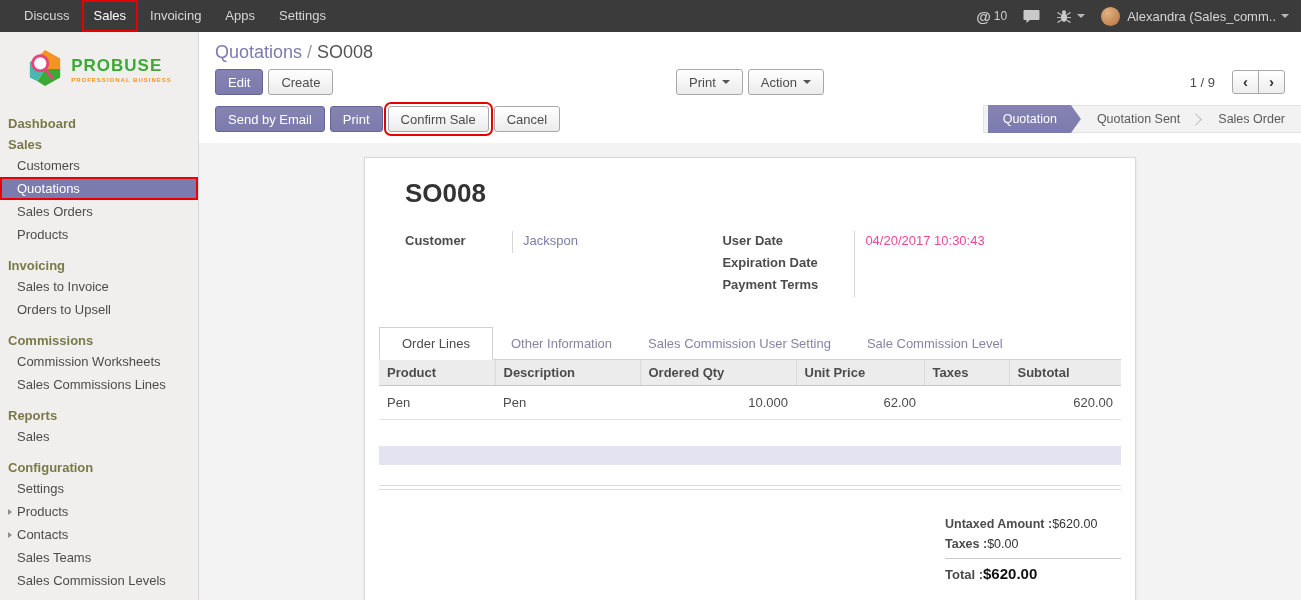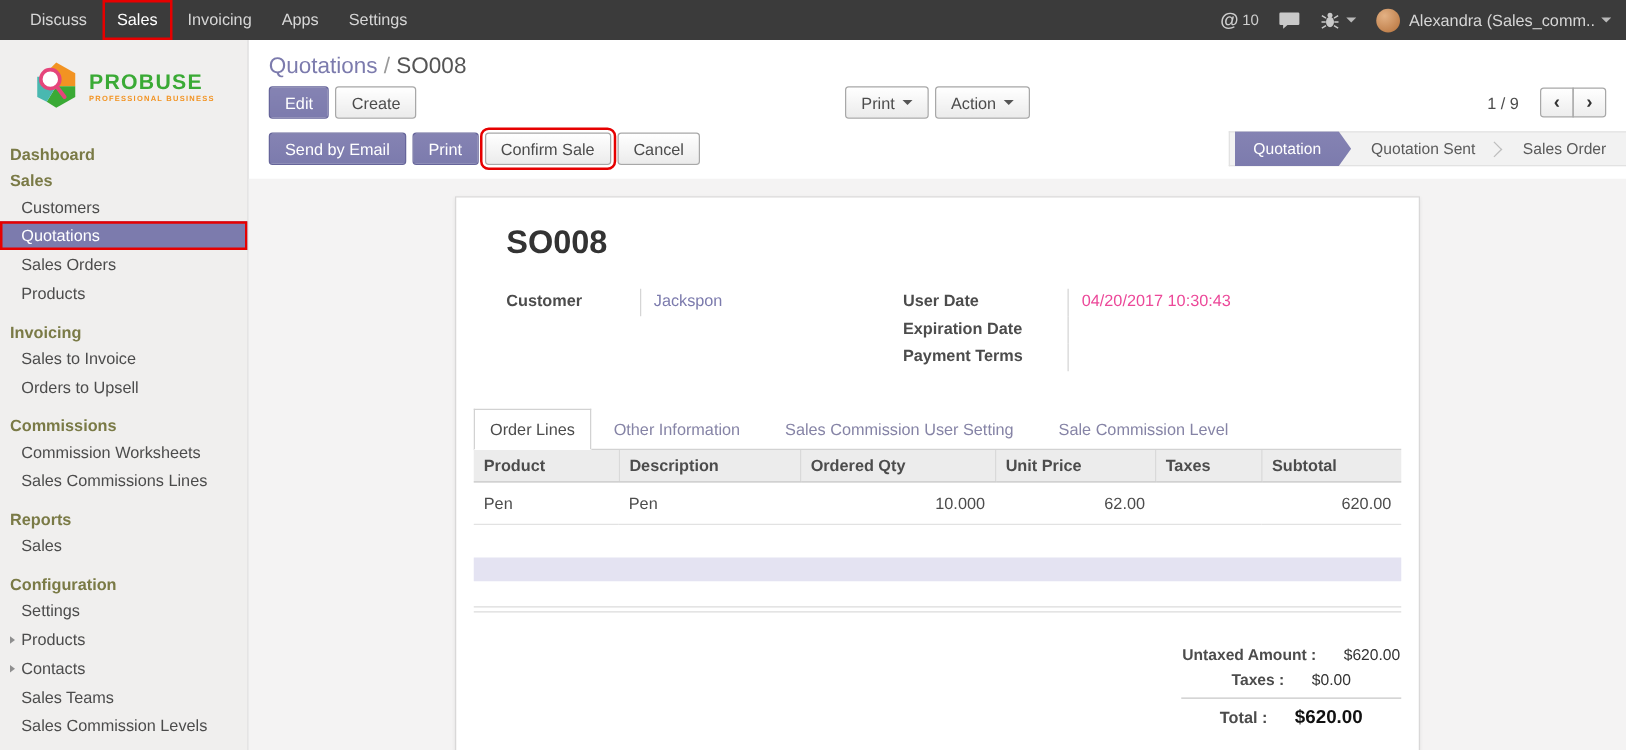--- a/index.html
+++ b/index.html
@@ -97,39 +97,39 @@
   .f-label { font-weight: bold; color: #4c4c4c; padding-top: 2px; border-right: 1px solid #d5d5d5; }
   .group-left .f-label { width: 108px; }
   .group-right .f-label { width: 133px; }
   .f-value { padding: 2px 0 0 10px; color: #ec4899; }
   .f-value.link { color: var(--accent, #7c7bad); cursor: pointer; }
   
   .tabs { display: flex; align-items: flex-end; border-bottom: 1px solid #d2d2d2; margin-top: 30px; }
   .tab { padding: 8px 18px; color: #8684a6; cursor: pointer; }
   .tab.active {
     background: #fff; border: 1px solid #d2d2d2; border-bottom-color: #fff;
-    margin-bottom: -1px; color: #4c4c4c; padding: 8px 12px;
+    margin-bottom: -1px; color: #4c4c4c; padding: 8px 22px;
   }
   
   table.lines { width: 100%; border-collapse: collapse; table-layout: fixed; }
   table.lines th {
     background: #ececec; font-weight: bold; text-align: left; padding: 5px 8px;
     border-bottom: 1px solid #c8c8c8; color: #4c4c4c; font-size: 13px;
   }
   table.lines th + th { border-left: 1px solid #d9d9d9; }
   table.lines td { padding: 9px 8px; border-bottom: 1px solid #e2e2e2; color: #4c4c4c; }
   td.num { text-align: right; }
   td.product { color: var(--accent, #7c7bad); }
   .empty-strip { height: 19px; background: var(--strip, #e4e3f2); margin-top: 26px; }
   .sep-lines { margin-top: 20px; }
   .sep-line { height: 1px; background: #dcdcdc; }
   .sep-line + .sep-line { margin-top: 3px; }
   
   .totals { width: 176px; margin: 24px 0 0 auto; }
-  .t-row { display: flex; justify-content: center; align-items: baseline; padding: 3px 0; gap: 22px; }
+  .t-row { display: flex; justify-content: flex-start; align-items: baseline; padding: 3px 0; }
   .t-label { font-weight: bold; color: #4c4c4c; font-size: 12.5px; }
   .t-value { color: #333; font-size: 12.5px; }
   .t-row.total { border-top: 1px solid #c8c8c8; margin-top: 4px; padding-top: 6px; }
   .t-row.total .t-label { font-size: 13px; }
   .t-row.total .t-value { font-size: 15px; font-weight: bold; color: #111; }
 </style>
 </head>
 <body>
 
 <div class="app">

